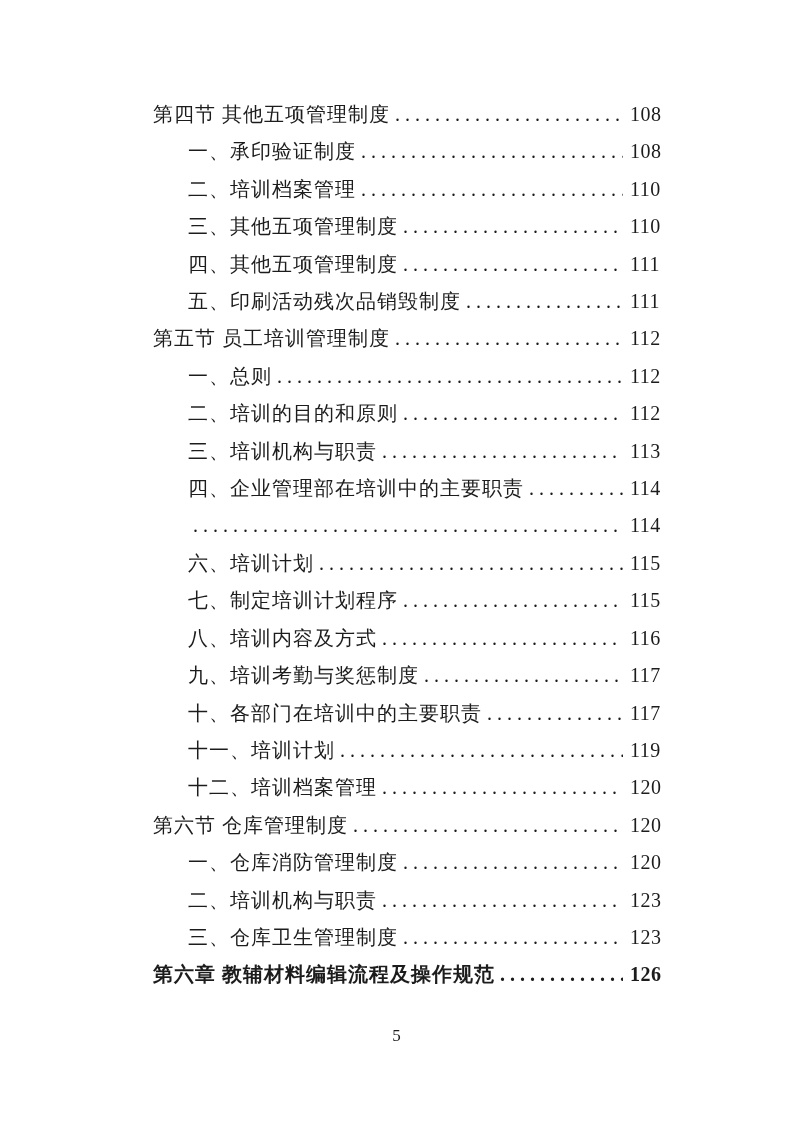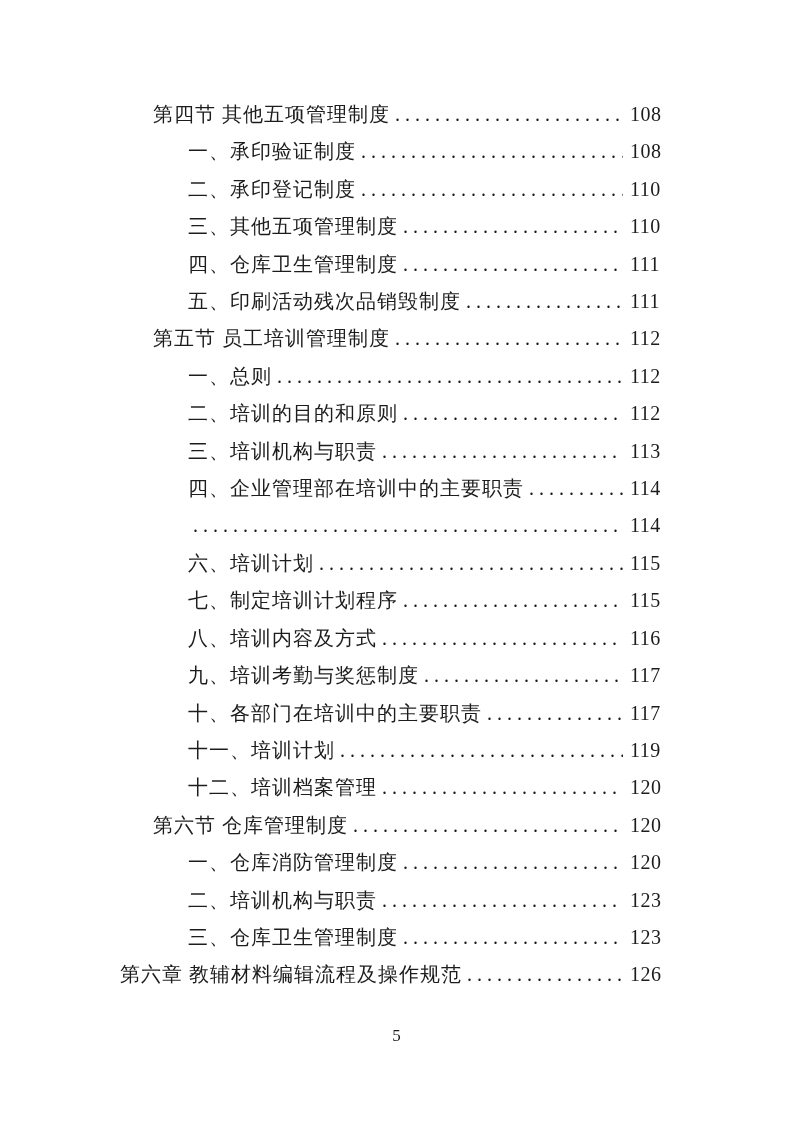--- a/index.html
+++ b/index.html
@@ -28,21 +28,21 @@
   .toc-row {
     display: flex;
     align-items: baseline;
     line-height: 37.4px;
     font-size: 20px;
     letter-spacing: 1px;
     white-space: nowrap;
   }
   .toc-row.level-section { padding-left: 33px; }
   .toc-row.level-sub     { padding-left: 68px; }
-  .toc-row.level-chapter { padding-left: 0; font-weight: normal; }
+  .toc-row.level-chapter { padding-left: 0; font-weight: bold; margin-left: 33px; }
   .toc-title {
     flex: 0 0 auto;
   }
   .toc-leader {
     flex: 1 1 auto;
     overflow: hidden;
     white-space: nowrap;
     letter-spacing: 0;
     margin-left: 5px;
   }
@@ -77,33 +77,33 @@
     <span class="toc-page">108</span>
   </div>
 
   <div class="toc-row level-sub">
     <span class="toc-title">一、承印验证制度</span>
     <span class="toc-leader"></span>
     <span class="toc-page">108</span>
   </div>
 
   <div class="toc-row level-sub">
-    <span class="toc-title">二、承印登记制度</span>
+    <span class="toc-title">二、培训档案管理</span>
     <span class="toc-leader"></span>
     <span class="toc-page">110</span>
   </div>
 
   <div class="toc-row level-sub">
     <span class="toc-title">三、其他五项管理制度</span>
     <span class="toc-leader"></span>
     <span class="toc-page">110</span>
   </div>
 
   <div class="toc-row level-sub">
-    <span class="toc-title">四、仓库卫生管理制度</span>
+    <span class="toc-title">四、其他五项管理制度</span>
     <span class="toc-leader"></span>
     <span class="toc-page">111</span>
   </div>
 
   <div class="toc-row level-sub">
     <span class="toc-title">五、印刷活动残次品销毁制度</span>
     <span class="toc-leader"></span>
     <span class="toc-page">111</span>
   </div>
 

